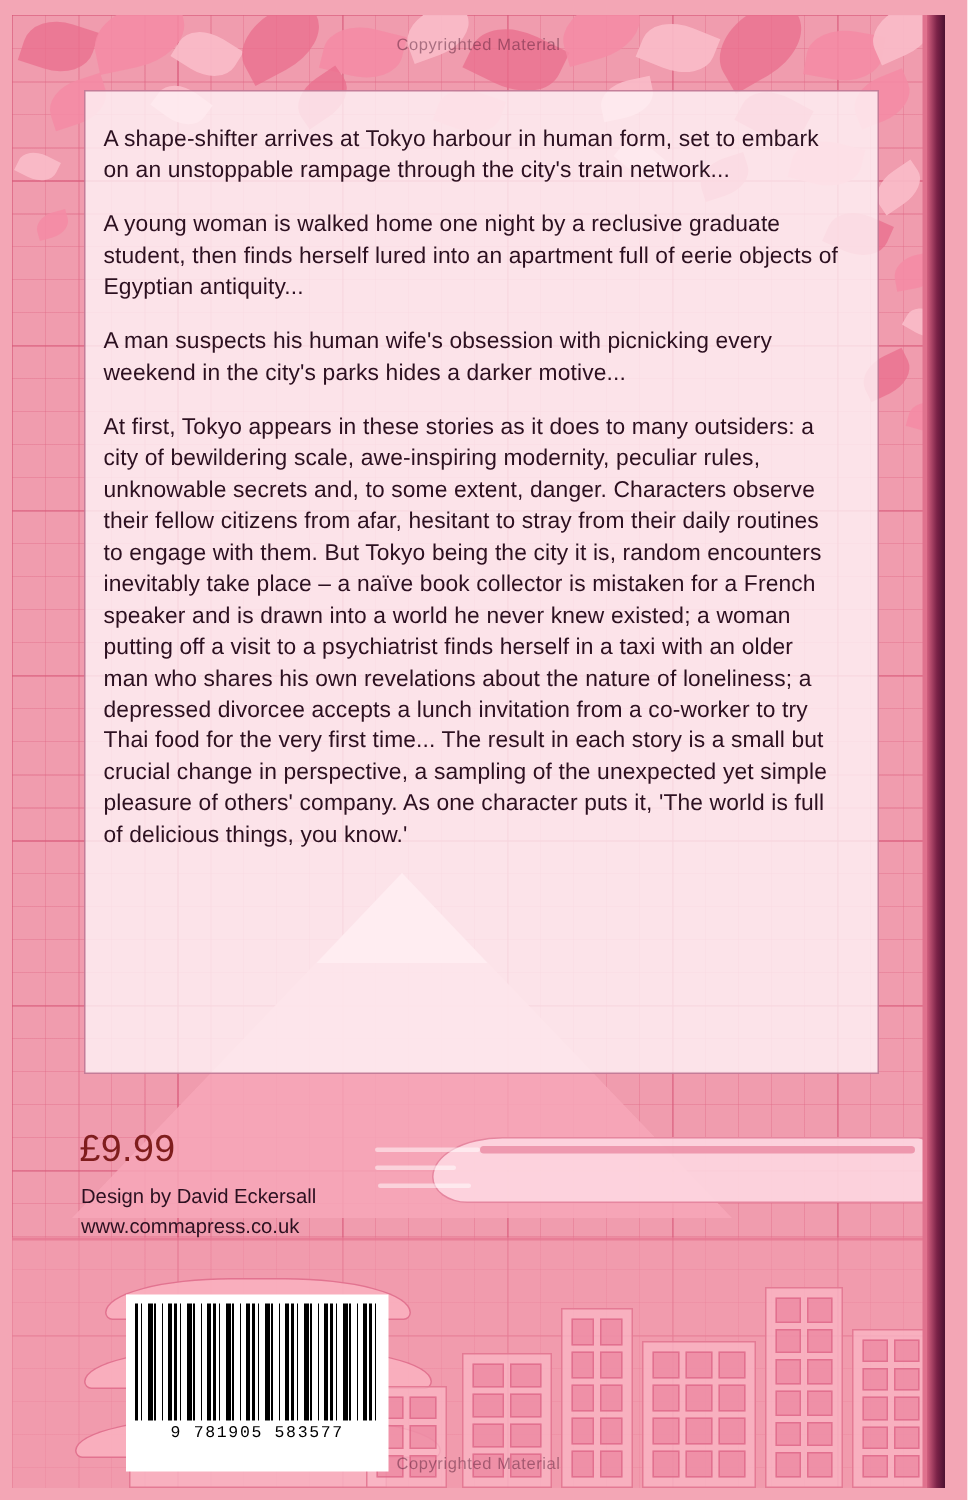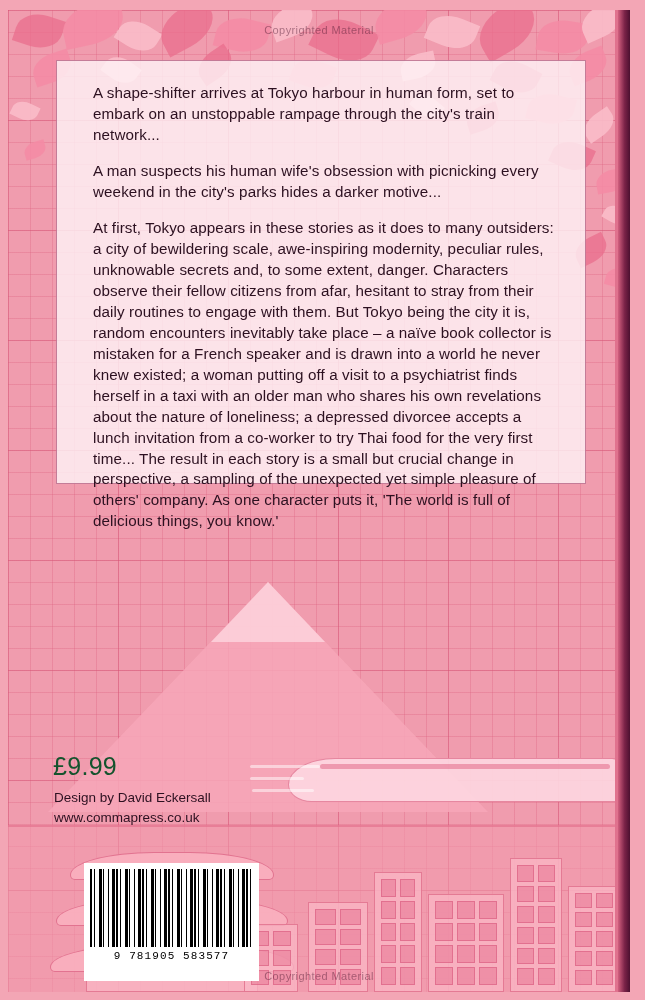--- a/index.html
+++ b/index.html
@@ -182,42 +182,42 @@
     background: rgba(255,255,255,0.5);
     border-radius: 2px;
   }
 
   
   .text-panel {
     position: absolute;
     left: 48px;
     top: 50px;
     width: 530px;
-    height: 424px;
+    height: 656px;
     background: rgba(255,245,247,0.80);
     border: 1.5px solid rgba(150,40,85,0.55);
     box-sizing: border-box;
-    padding: 22px 26px 10px 36px;
+    padding: 22px 26px 10px 12px;
   }
   .blurb {
     color: #2c1020;
     font-size: 15.2px;
     line-height: 1.38;
     margin: 0 0 15px 0;
     letter-spacing: 0.1px;
   }
   .blurb:last-child { margin-bottom: 4px; }
 
   
   .price {
     position: absolute;
     left: 45px;
     top: 742px;
     font-size: 25px;
-    color: #14532d;
+    color: #7f1d1d;
     letter-spacing: 0.3px;
   }
   .imprint {
     position: absolute;
     left: 46px;
     top: 778px;
     font-size: 13.5px;
     color: #2c1020;
     line-height: 1.45;
   }
@@ -417,20 +417,21 @@
     </div>
 
     <div class="spine-edge"></div>
     <div class="spine"></div>
 
     <div class="watermark top">Copyrighted Material</div>
     <div class="watermark bottom">Copyrighted Material</div>
 
     <div class="text-panel">
       <p class="blurb">A shape-shifter arrives at Tokyo harbour in human form, set to embark on an unstoppable rampage through the city's train network...</p>
+      <p class="blurb">A young woman is walked home one night by a reclusive graduate student, then finds herself lured into an apartment full of eerie objects of Egyptian antiquity...</p>
       <p class="blurb">A man suspects his human wife's obsession with picnicking every weekend in the city's parks hides a darker motive...</p>
       <p class="blurb">At first, Tokyo appears in these stories as it does to many outsiders: a city of bewildering scale, awe-inspiring modernity, peculiar rules, unknowable secrets and, to some extent, danger. Characters observe their fellow citizens from afar, hesitant to stray from their daily routines to engage with them. But Tokyo being the city it is, random encounters inevitably take place – a naïve book collector is mistaken for a French speaker and is drawn into a world he never knew existed; a woman putting off a visit to a psychiatrist finds herself in a taxi with an older man who shares his own revelations about the nature of loneliness; a depressed divorcee accepts a lunch invitation from a co-worker to try Thai food for the very first time... The result in each story is a small but crucial change in perspective, a sampling of the unexpected yet simple pleasure of others' company. As one character puts it, 'The world is full of delicious things, you know.'</p>
     </div>
 
     <div class="price">£9.99</div>
 
     <div class="imprint">
       <div>Design by David Eckersall</div>
       <div>www.commapress.co.uk</div>
     </div>

